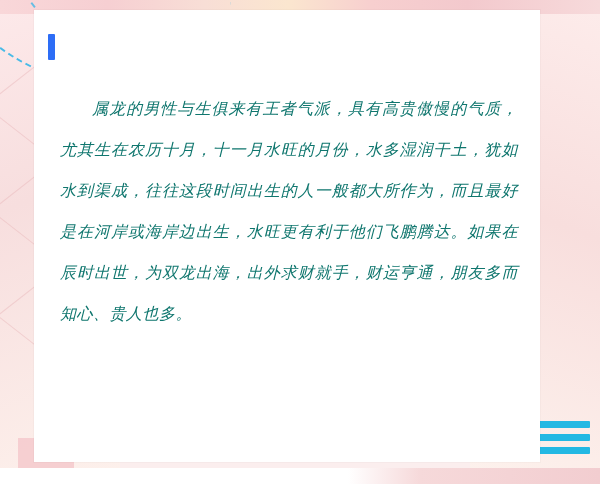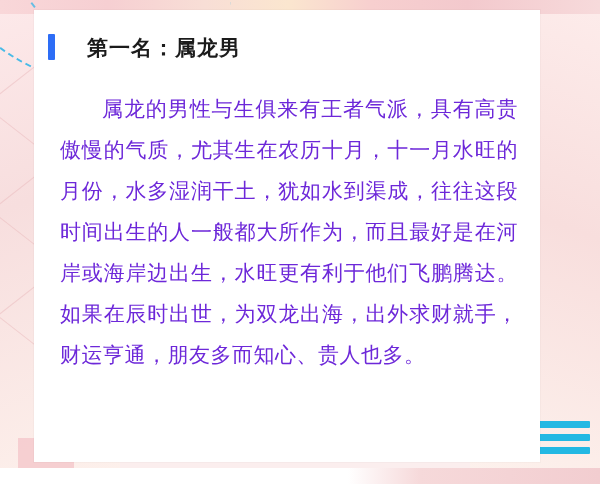--- a/index.html
+++ b/index.html
@@ -147,27 +147,28 @@
     font-size: 21px;
     font-weight: bold;
     color: #1b1b1b;
     letter-spacing: 1px;
     line-height: 1;
     white-space: nowrap;
   }
 
   .body-text {
     margin: 26px 22px 0 26px;
-    font-size: 21px;
+    font-size: 16px;
     line-height: 41px;
-    color: #6d28d9;
+    color: #0f766e;
     text-align: justify;
     text-indent: 2em;
     letter-spacing: .5px;
     word-break: break-all;
+    font-style: italic;
   }
 </style>
 </head>
 <body>
 
 <div class="page">
 
   <div class="bg-wash-left"></div>
   <div class="bg-wash-right"></div>
   <div class="bg-top-strip"></div>
@@ -189,18 +190,17 @@
 
   <div class="stripe-group">
     <i></i>
       <i></i>
       <i></i>
   </div>
 
   <div class="card">
     <div class="heading">
       <span class="heading-bar"></span>
-      <span class="heading-text">第一名：属龙男</span>
     </div>
     <p class="body-text">属龙的男性与生俱来有王者气派，具有高贵傲慢的气质，尤其生在农历十月，十一月水旺的月份，水多湿润干土，犹如水到渠成，往往这段时间出生的人一般都大所作为，而且最好是在河岸或海岸边出生，水旺更有利于他们飞鹏腾达。如果在辰时出世，为双龙出海，出外求财就手，财运亨通，朋友多而知心、贵人也多。</p>
   </div>
 
 </div>
 
 </body></html>

